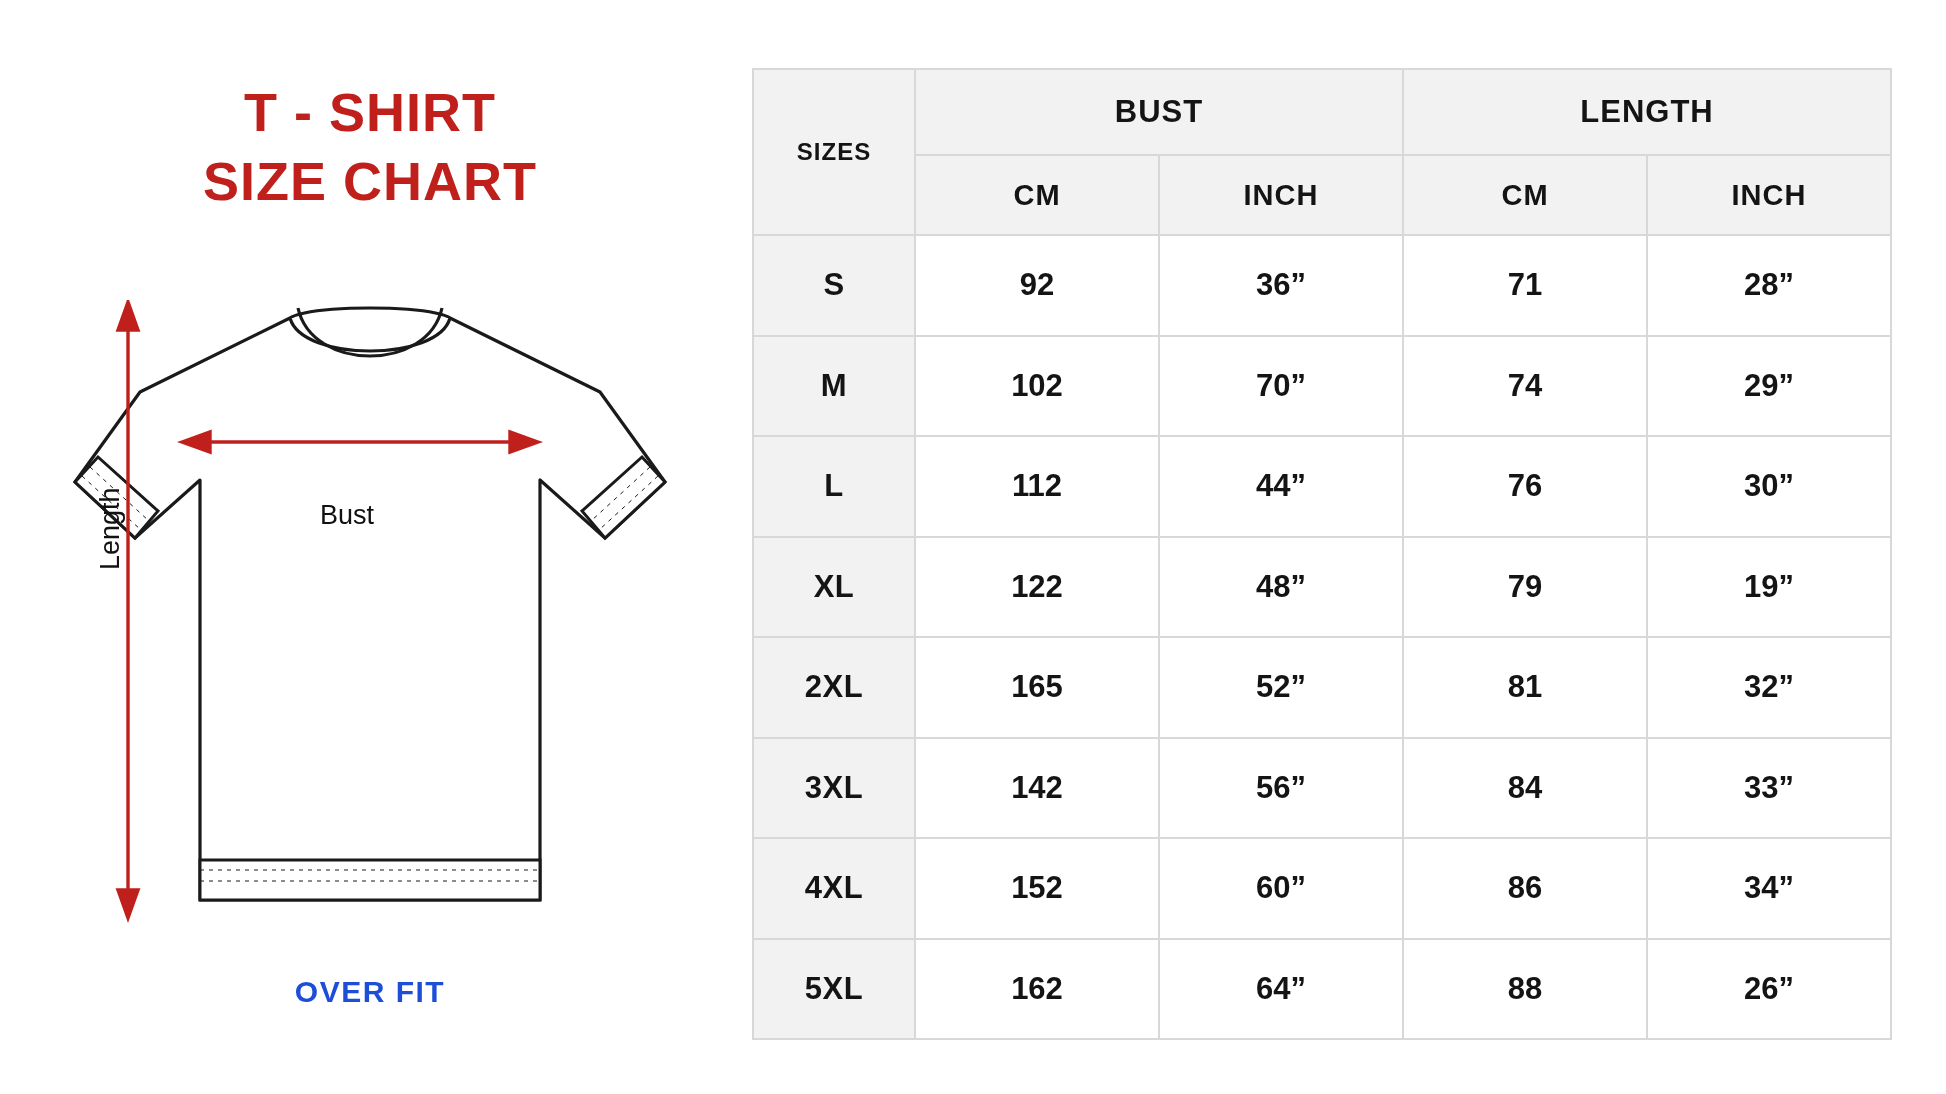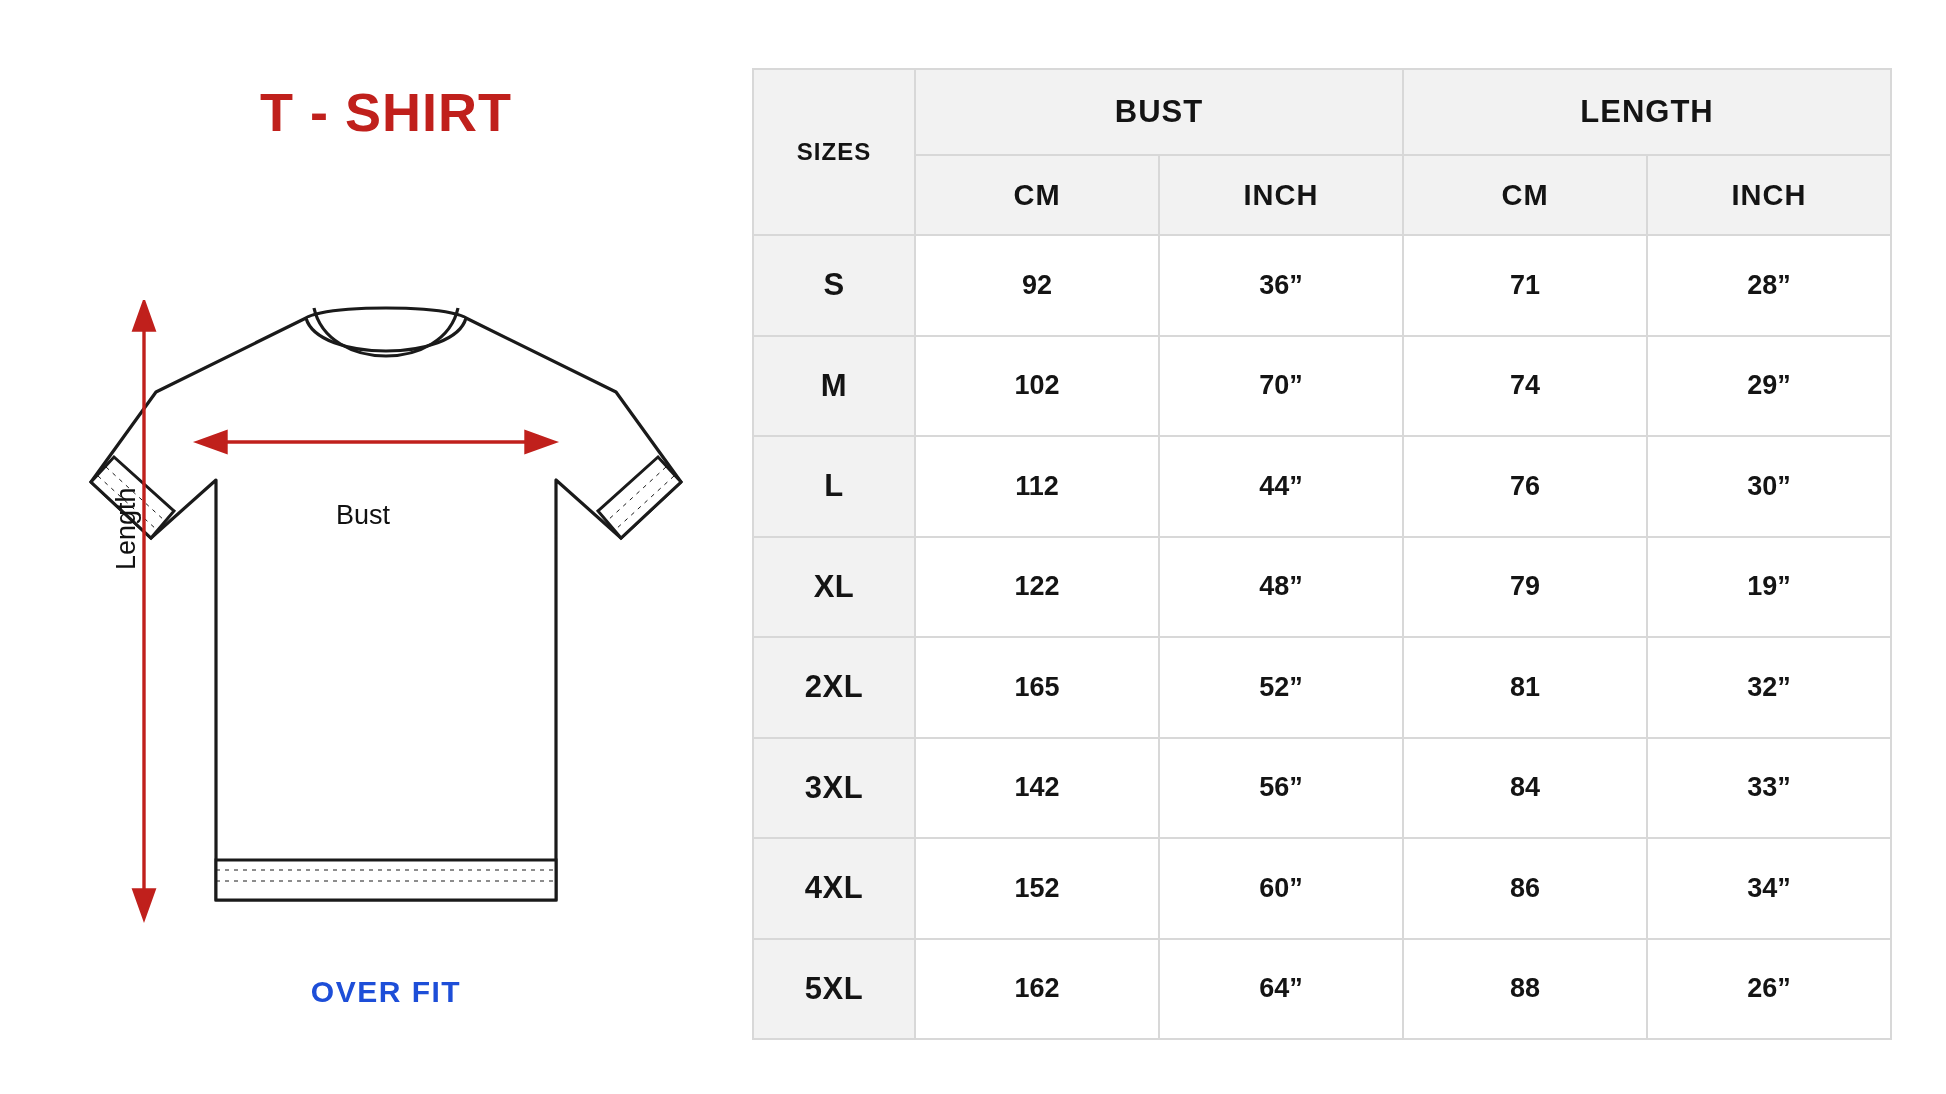--- a/index.html
+++ b/index.html
@@ -20,21 +20,20 @@
     background: #ffffff;
   }
 
   
   .left-panel {
     position: absolute;
     left: 0;
     top: 0;
     width: 740px;
     height: 1094px;
-    margin-left: 16px;
   }
   .title-block {
     position: absolute;
     left: 0;
     top: 78px;
     width: 740px;
     text-align: center;
     color: #c0201c;
     font-weight: bold;
     font-size: 54px;
@@ -129,33 +128,34 @@
   }
   td.size-cell {
     background: #f2f2f2;
     font-weight: bold;
     font-size: 31px;
     letter-spacing: 0.5px;
   }
   td.val {
     background: #ffffff;
     font-weight: bold;
-    font-size: 27px;
+    font-size: 31px;
     height: 77px;
   }
 </style>
 </head>
 <body>
 
 <div class="page">
 
   <div class="left-panel">
 
     <div class="title-block">
       <span class="title-line">T - SHIRT</span>
+      <span class="title-line">SIZE CHART</span>
     </div>
 
     <div class="shirt-wrap">
       <svg width="660" height="640" viewBox="0 0 660 640">
 
         <path d="M250 18
                  C250 18 262 8 330 8
                  C398 8 410 18 410 18
                  L560 92
                  L625 182

